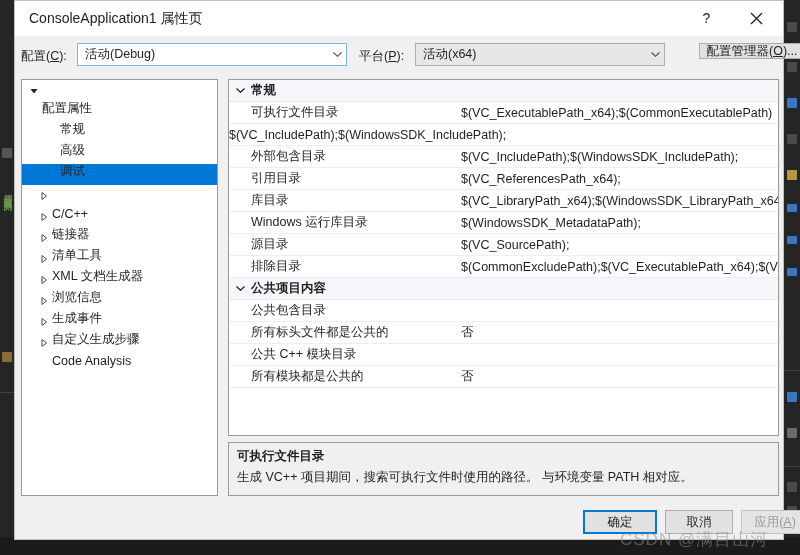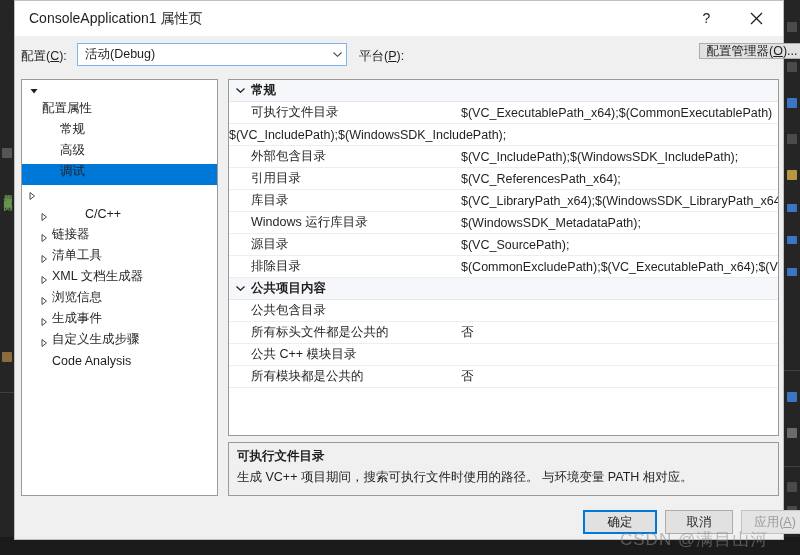--- a/index.html
+++ b/index.html
@@ -373,20 +373,28 @@
       <span class="combo-value">活动(Debug)</span>
       <span class="chev">
         <svg class="chev-glyph" viewBox="0 0 9 5" aria-hidden="true">
           <polyline points="0.5,0.5 4.5,4.3 8.5,0.5" fill="none" stroke="#4a4a4a" stroke-width="1.1"></polyline>
         </svg>
       </span>
     </div>
 
     <div class="cfg-label" style="left:344px;"><span>平台(</span><u>P</u><span>):</span></div>
 
+    <div class="combo" style="left:400px; width:250px;">
+      <span class="combo-value">活动(x64)</span>
+      <span class="chev">
+        <svg class="chev-glyph" viewBox="0 0 9 5" aria-hidden="true">
+          <polyline points="0.5,0.5 4.5,4.3 8.5,0.5" fill="none" stroke="#4a4a4a" stroke-width="1.1"></polyline>
+        </svg>
+      </span>
+    </div>
 
     <div class="btn" style="left:684px; top:7px; width:106px; height:16px;">
         <span>配置管理器(</span>
         <u>O</u>
         <span>)...</span>
       </div>
   </div>
 
   <div id="tree-panel">
     <div class="tree-item" style="padding-left:4px;">
@@ -407,21 +415,21 @@
           <span class="tree-label">高级</span>
         </div>
         <div class="tree-item" style="padding-left: 22px;">
           <span class="tree-expander"></span>
           <span class="tree-label">调试</span>
         </div>
         <div class="tree-item selected" style="padding-left: 22px;">
           <span class="tree-expander"></span>
           <span class="tree-label">VC++ 目录</span>
         </div>
-        <div class="tree-item" style="padding-left: 2px; gap: 45px;">
+        <div class="tree-item" style="padding-left: 14px;">
           <span class="tree-expander">
             <svg class="tri-right" viewBox="0 0 8 8" aria-hidden="true">
               <polygon points="2,0.5 2,7.5 6.5,4" fill="none" stroke="#4a4a4a" stroke-width="1"></polygon>
             </svg>
           </span>
           <span class="tree-label">C/C++</span>
         </div>
         <div class="tree-item" style="padding-left: 14px;">
           <span class="tree-expander">
             <svg class="tri-right" viewBox="0 0 8 8" aria-hidden="true">

